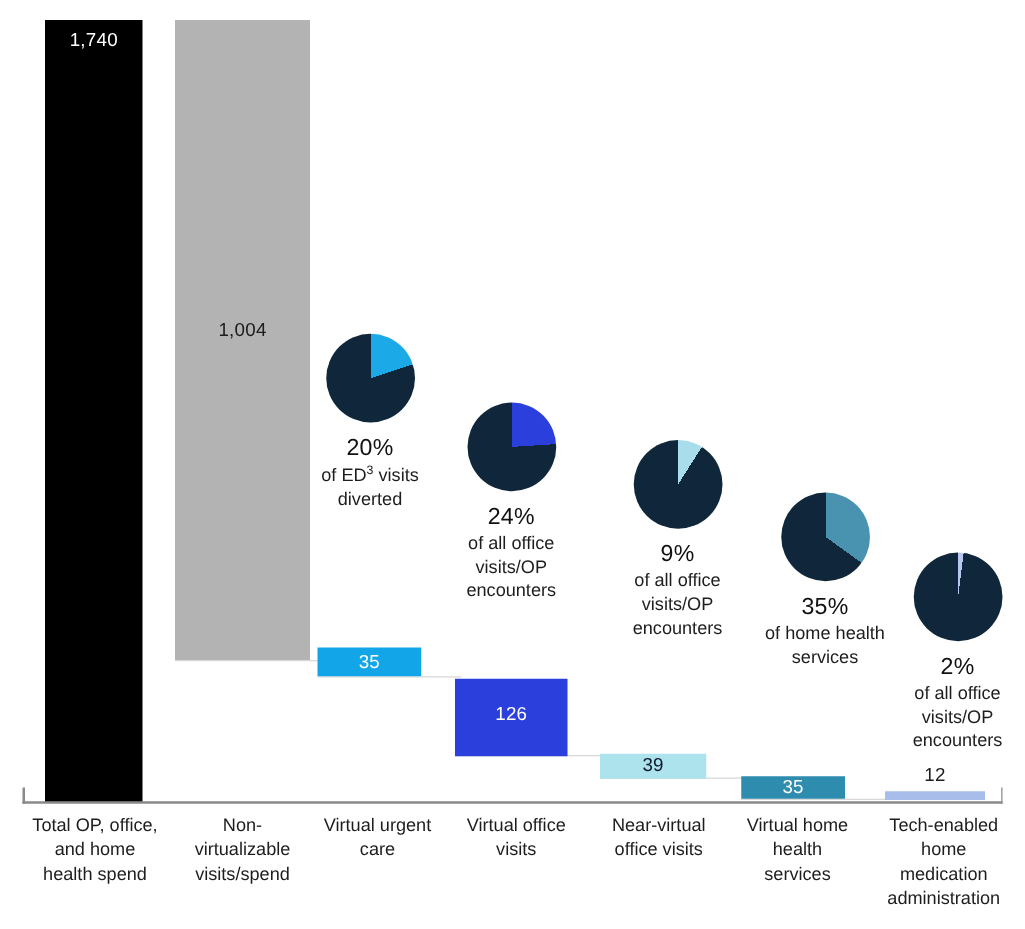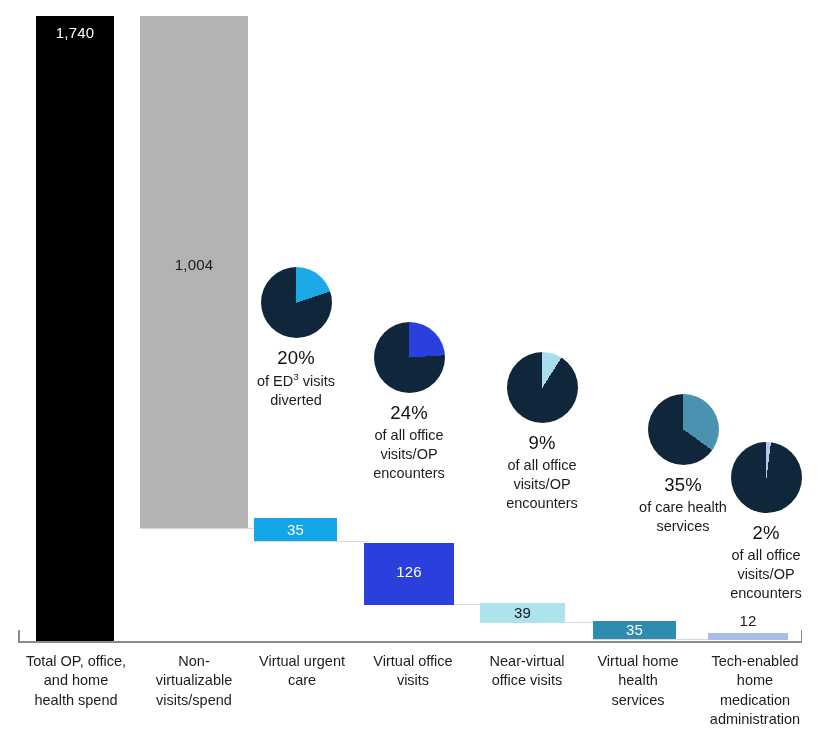--- a/index.html
+++ b/index.html
@@ -144,25 +144,25 @@
       </div>
       <div class="pie-group" style="left: 485px; top: 352px; width: 114px;">
         <div class="pie" style="width: 71px; height: 71px; background: conic-gradient(rgb(169, 221, 236) 0deg, rgb(169, 221, 236) 32.4deg, rgb(16, 38, 58) 32.4deg, rgb(16, 38, 58) 360deg);"></div>
         <div class="pie-caption">
           <span class="pie-pct">9%</span>
           <span class="pie-sub">of all office
 visits/OP
 encounters</span>
         </div>
       </div>
-      <div class="pie-group" style="left: 620px; top: 394px; width: 126px;">
+      <div class="pie-group" style="left: 597px; top: 394px; width: 126px;">
         <div class="pie" style="width: 71px; height: 71px; background: conic-gradient(rgb(74, 147, 176) 0deg, rgb(74, 147, 176) 126deg, rgb(16, 38, 58) 126deg, rgb(16, 38, 58) 360deg);"></div>
         <div class="pie-caption">
           <span class="pie-pct">35%</span>
-          <span class="pie-sub">of care health
+          <span class="pie-sub">of home health
 services</span>
         </div>
       </div>
       <div class="pie-group" style="left: 709px; top: 442px; width: 114px;">
         <div class="pie" style="width: 71px; height: 71px; background: conic-gradient(rgb(185, 198, 239) 0deg, rgb(185, 198, 239) 7.2deg, rgb(16, 38, 58) 7.2deg, rgb(16, 38, 58) 360deg);"></div>
         <div class="pie-caption">
           <span class="pie-pct">2%</span>
           <span class="pie-sub">of all office
 visits/OP
 encounters</span>

